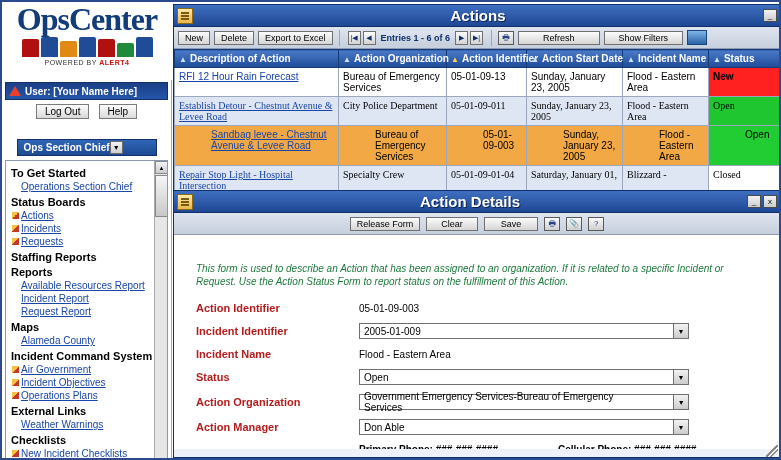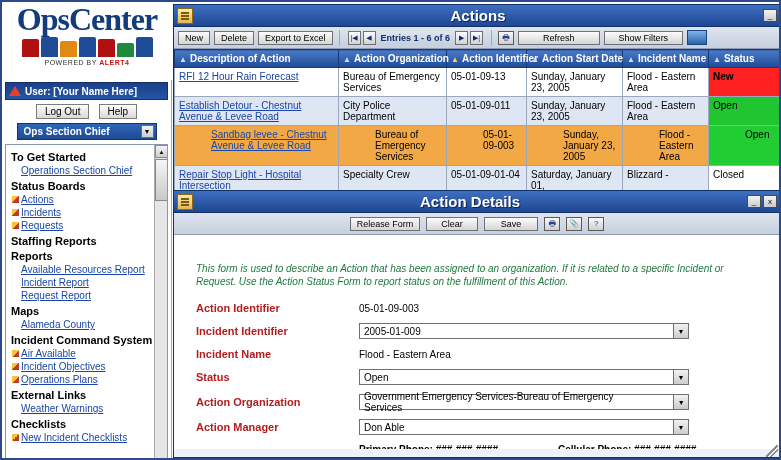--- a/index.html
+++ b/index.html
@@ -65,25 +65,25 @@
   }
   .btn-row { margin-top: 4px; text-align:center; }
   .gray-btn {
     display:inline-block;
     background: linear-gradient(#fdfdfd,#d9d9d9);
     border: 1px solid #7b7b7b;
     font-size: 10px; padding: 1px 8px; margin: 0 3px;
     color:#000; cursor:pointer;
   }
   .role-select {
-    margin: 4px auto 0 auto; width: 140px; height:17px;
+    margin: 20px auto 0 auto; width: 140px; height:17px;
     background: linear-gradient(#2f66b8,#1d4a92);
     border: 1px solid #14336e;
     color:#fff; font-size:10px; font-weight:bold;
-    display:flex; align-items:center; justify-content:space-between;
+    display:flex; align-items:center; justify-content:flex-start;
     padding: 0 2px 0 6px;
   }
   .sel-arrow {
     width: 13px; height: 13px;
     background: linear-gradient(#f2f2f2,#cfcfcf);
     border: 1px solid #6c6c6c;
     display:flex; align-items:center; justify-content:center;
     font-size:7px; color:#000;
   }
   .nav-box {
@@ -209,21 +209,21 @@
     border: 1px solid #143a78;
     padding: 3px 4px; text-align:left; white-space:nowrap;
   }
   table.grid th .sorticon { color:#ffd24a; font-size:8px; margin-right:3px; }
   table.grid th .sorticon.plain { color:#cfe0f7; }
   table.grid td {
     border: 1px solid #9aa7bd;
     font-size: 10px; padding: 3px 4px; vertical-align: top;
     background:#ffffff; color:#000;
   }
-  tr.alt td { background: #dfe6f3; }
+  tr.alt td { background: #dfe6f3; font-family: Liberation Serif, serif; }
   tr.sel td { background: #f2a945; padding-left: 36px; }
   td a { color:#1a46a8; text-decoration: underline; }
   tr.sel td a { color:#1a46a8; }
   td.status-new    { background:#ff2020 !important; color:#ffffff; font-weight:bold; }
   td.status-open   { background:#22cc33 !important; color:#000; }
   td.status-closed { background:#ffffff !important; color:#000; }
   td.status-open.alt { background:#1fc62f !important; }
 
   
   .det-toolbar {
@@ -319,21 +319,21 @@
           <span class="nav-link pencil">Incidents</span>
           <span class="nav-link pencil">Requests</span>
           <div class="nav-head">Staffing Reports</div>
           <div class="nav-head">Reports</div>
           <span class="nav-link">Available Resources Report</span>
           <span class="nav-link">Incident Report</span>
           <span class="nav-link">Request Report</span>
           <div class="nav-head">Maps</div>
           <span class="nav-link">Alameda County</span>
           <div class="nav-head">Incident Command System</div>
-          <span class="nav-link pencil">Air Available</span>
+          <span class="nav-link pencil">Air Government</span>
           <span class="nav-link pencil">Incident Objectives</span>
           <span class="nav-link pencil">Operations Plans</span>
           <div class="nav-head">External Links</div>
           <span class="nav-link">Weather Warnings</span>
           <div class="nav-head">Checklists</div>
           <span class="nav-link pencil">New Incident Checklists</span>
         </div>
       <div class="nav-scroll">
         <div class="sc-btn">▲</div>
         <div class="sc-thumb"></div>

